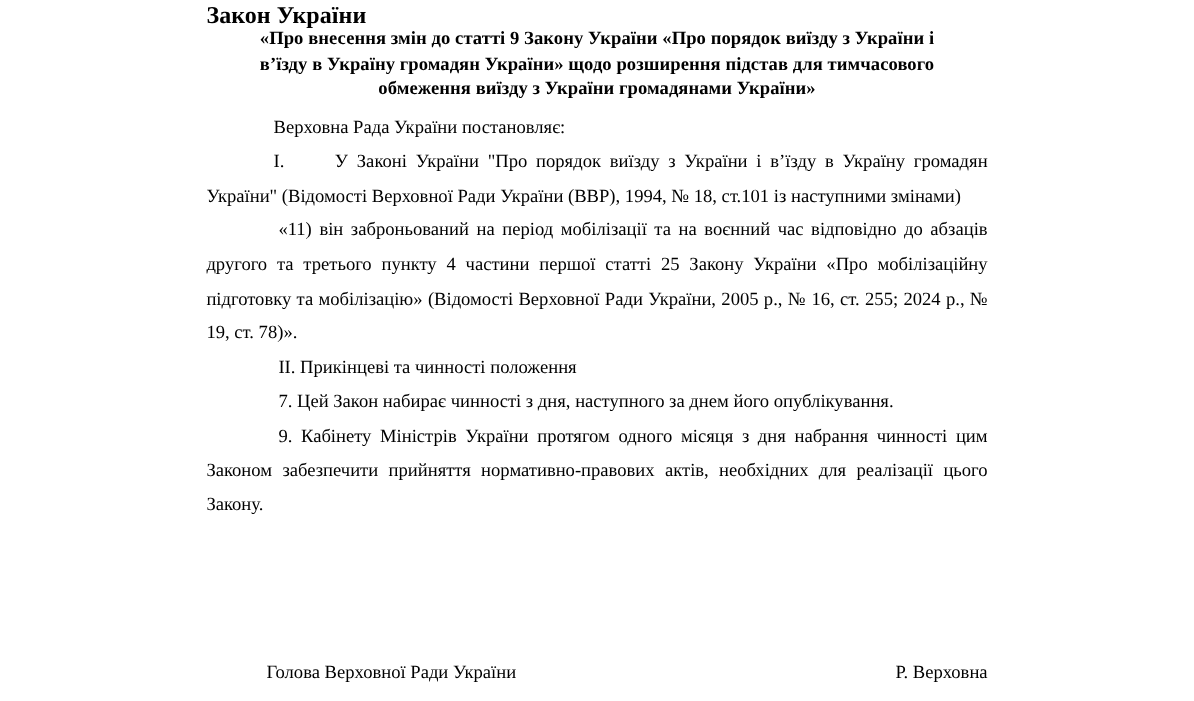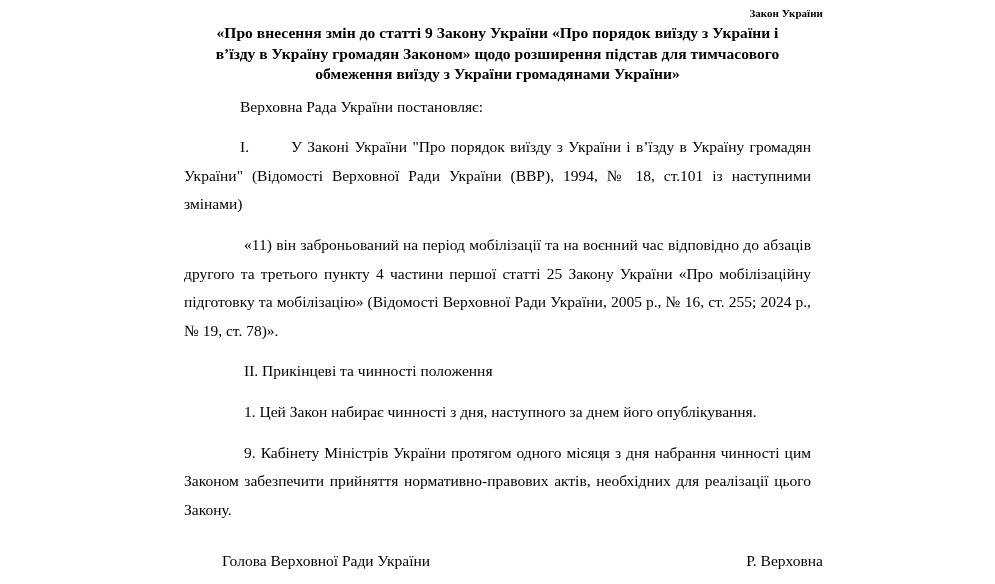--- a/index.html
+++ b/index.html
@@ -33,40 +33,40 @@
     width: 651px;
   }
 
   .title-block {
     margin: 0;
     padding-top: 3px;
   }
 
   .title-line {
     font-weight: bold;
-    font-size: 11px;
+    font-size: 20px;
     line-height: 20.4px;
-    text-align: right;
+    text-align: left;
     margin: 0;
     letter-spacing: 0.05px;
   }
 
   .title-main {
     font-weight: bold;
     font-size: 15.5px;
     line-height: 20.4px;
     text-align: center;
     margin: 0;
     letter-spacing: 0.05px;
   }
 
   p.para {
     font-size: 15.5px;
     line-height: 28.6px;
-    margin: 12px;
+    margin: 0;
     text-align: justify;
     text-indent: 56px;
     -webkit-hyphens: none;
     hyphens: none;
   }
 
   p.para.first-para {
     margin-top: 8px;
   }
 
@@ -114,34 +114,34 @@
 </head>
 <body>
 
 <div class="page">
 
   <div class="doc-body">
 
     <div class="title-block">
       <div class="title-line">Закон України</div>
       <div class="title-main">«Про внесення змін до статті 9 Закону України «Про порядок виїзду з України і</div>
-      <div class="title-main">в’їзду в Україну громадян Законом» щодо розширення підстав для тимчасового</div>
+      <div class="title-main">в’їзду в Україну громадян України» щодо розширення підстав для тимчасового</div>
       <div class="title-main">обмеження виїзду з України громадянами України»</div>
     </div>
 
     <p class="para first-para nojust">Верховна Рада України постановляє:</p>
 
     <p class="para"><span>I.</span><span class="lead-gap"></span><span>У Законі України "Про порядок виїзду з України і в’їзду в Україну громадян України" (Відомості Верховної Ради України (ВВР), 1994, № 18, ст.101 із наступними змінами)</span></p>
 
 
     <p class="para small-indent">«11) він заброньований на період мобілізації та на воєнний час відповідно до абзаців другого та третього пункту 4 частини першої статті 25 Закону України «Про мобілізаційну підготовку та мобілізацію» (Відомості Верховної Ради України, 2005 р., № 16, ст. 255; 2024 р., № 19, ст. 78)».</p>
 
     <p class="para small-indent nojust">II. Прикінцеві та чинності положення</p>
 
-    <p class="para small-indent nojust">1. Цей Закон набирає чинності з дня, наступного за днем його опублікування.</p>
+    <p class="para small-indent nojust">7. Цей Закон набирає чинності з дня, наступного за днем його опублікування.</p>
 
     <p class="para small-indent">9.  Кабінету Міністрів України протягом одного місяця з дня набрання чинності цим Законом забезпечити прийняття нормативно-правових актів, необхідних для реалізації цього Закону.</p>
 
   </div>
 
   <div class="signature">
     <span class="sig-role">Голова Верховної Ради України</span>
     <span class="sig-name">Р. Верховна</span>
   </div>
 

